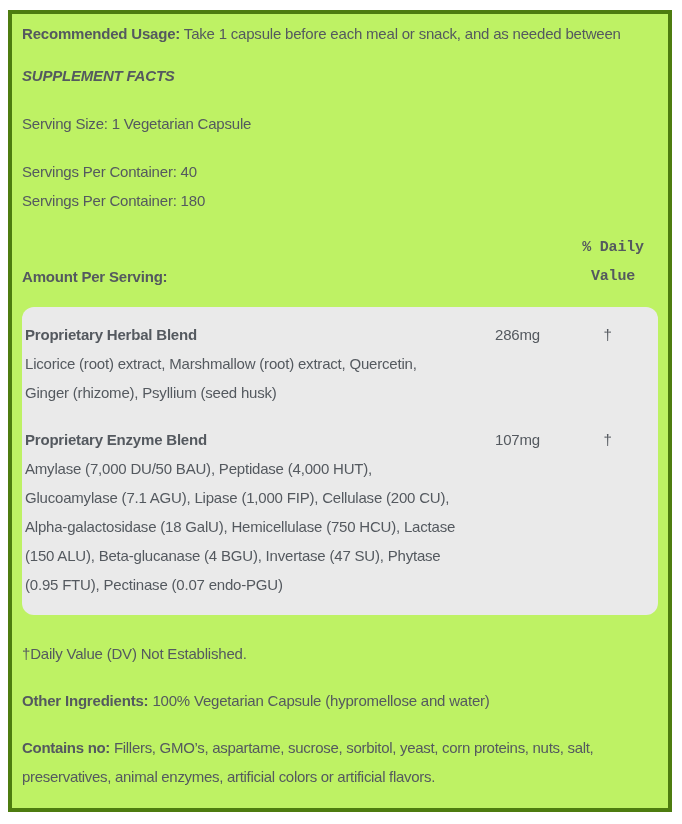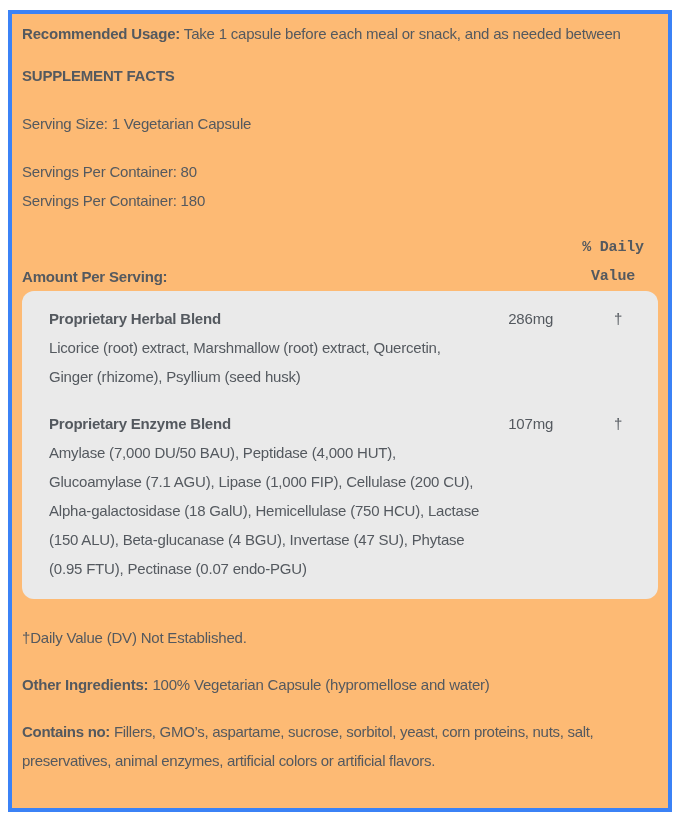--- a/index.html
+++ b/index.html
@@ -13,49 +13,50 @@
     font-size: 15px;
     letter-spacing: -0.2px;
   }
   .sheet {
     position: absolute;
     left: 8px;
     top: 10px;
     width: 664px;
     height: 802px;
     box-sizing: border-box;
-    border: 4px solid #3b82f6;
-    background: #fdba74;
+    border: 4px solid #4d7c0f;
+    background: #bef264;
     padding: 5px 10px 0 10px;
     overflow: hidden;
   }
   p { margin: 0; line-height: 29px; }
   strong { font-weight: 700; }
   .block-line2 { display: block; }
   .nowrap { white-space: nowrap; }
 
-  .heading        { font-weight: 700; margin-top: 13px; }
+  .heading        { font-weight: 700; margin-top: 13px; font-style: italic; }
   .serving-size   { margin-top: 19px; }
   .spc-first      { margin-top: 19px; }
   .spc-second     { margin-top: 0; }
 
   .hdr-row {
     display: flex;
     align-items: flex-end;
     margin-top: 18px;
     font-weight: 700;
     line-height: 29px;
   }
   .hdr-left { flex: 1; }
   .hdr-dv   { width: 78px; text-align: center; margin-right: 6px; font-family: Liberation Mono, monospace; }
 
   .panel {
     background: #eaeaea;
     border-radius: 12px;
-    padding: 13px 13px 16px 27px;
+    margin-top: 16px;
+    padding: 13px 13px 16px 3px;
   }
   .blend + .blend { margin-top: 18px; }
   .blend-head { display: flex; line-height: 29px; }
   .blend-name   { width: 470px; font-weight: 700; }
   .blend-amount { width: 85px; }
   .blend-dv     { width: 55px; text-align: center; }
   .blend-desc div { line-height: 29px; }
 
   .dv-note     { margin-top: 24px; }
   .other-ing   { margin-top: 18px; }
@@ -68,21 +69,21 @@
 
   <p class="usage">
     <strong>Recommended Usage:</strong>
     <span class="nowrap">Take 1 capsule before each meal or snack, and as needed between</span>
   </p>
 
   <p class="heading">SUPPLEMENT FACTS</p>
 
   <p class="serving-size">Serving Size: 1 Vegetarian Capsule</p>
 
-  <p class="spc-first">Servings Per Container: 80</p>
+  <p class="spc-first">Servings Per Container: 40</p>
   <p class="spc-second">Servings Per Container: 180</p>
 
   <div class="hdr-row">
     <div class="hdr-left">Amount Per Serving:</div>
     <div class="hdr-dv">% Daily Value</div>
   </div>
 
   <div class="panel">
 
     <div class="blend">

